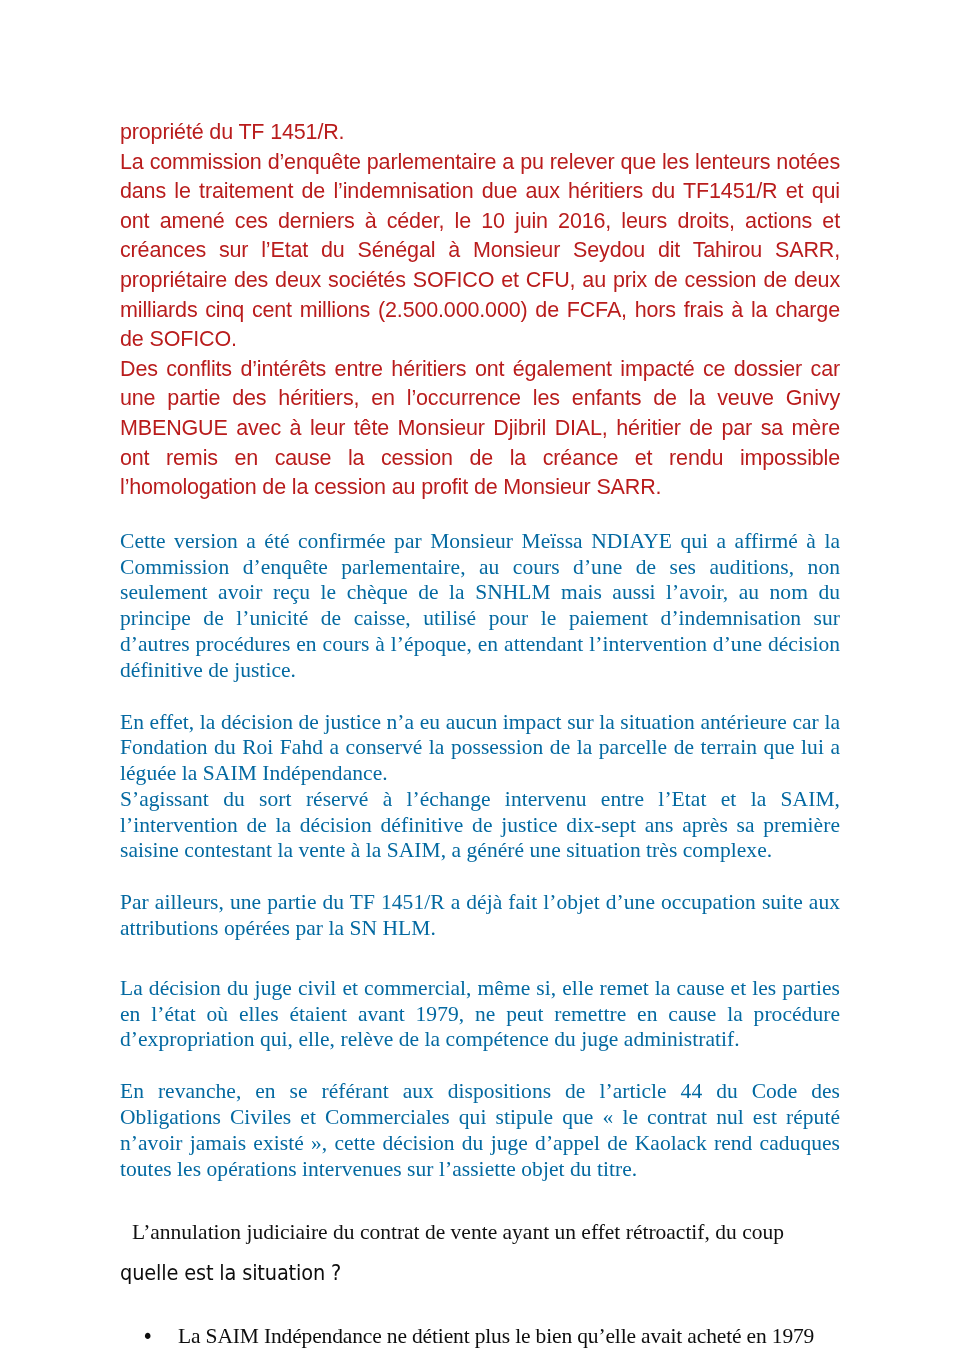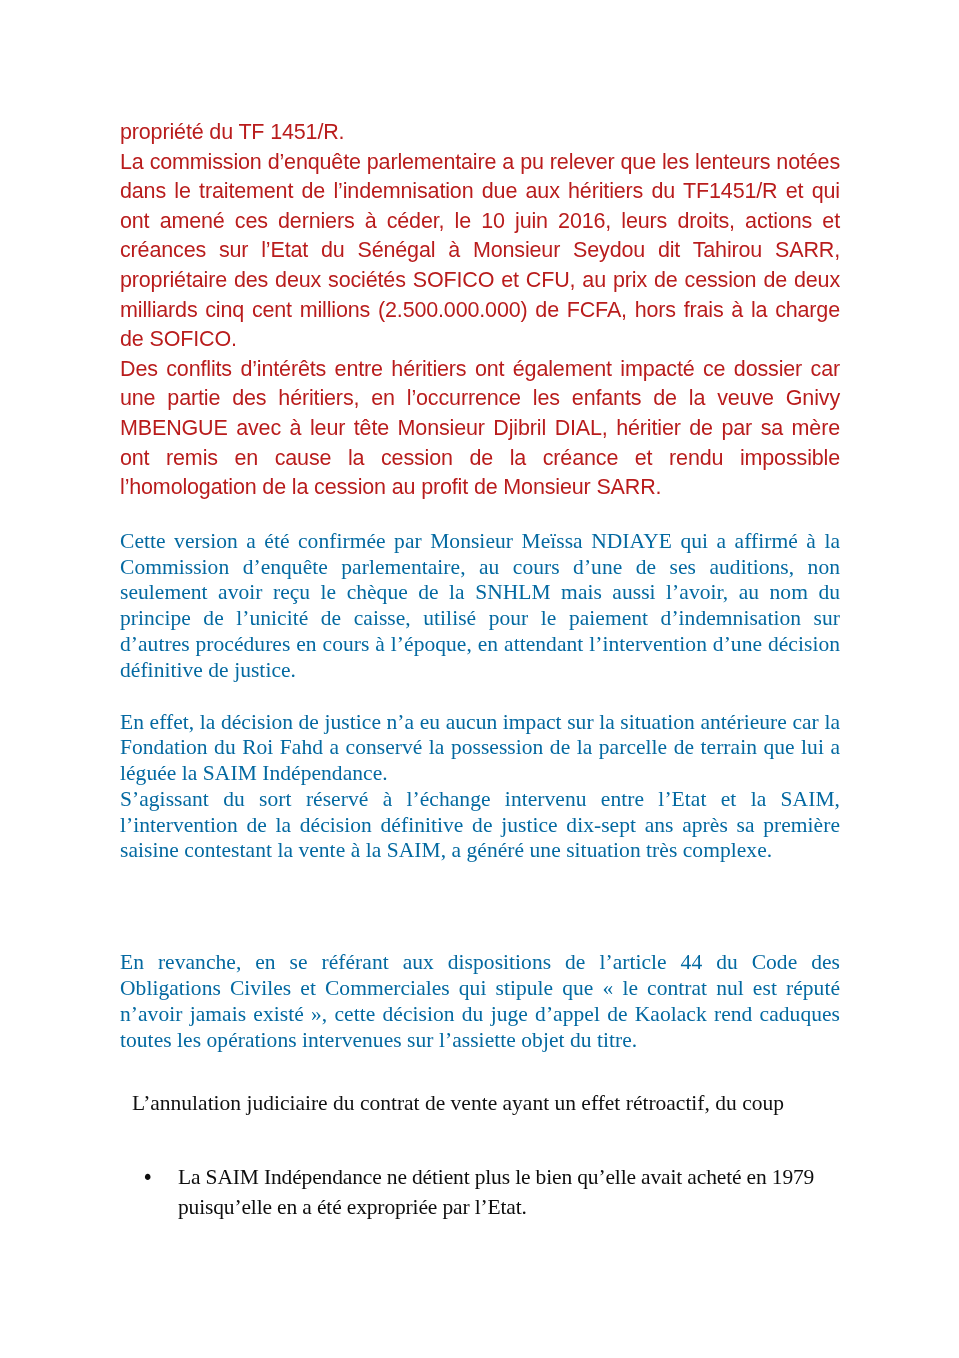--- a/index.html
+++ b/index.html
@@ -117,31 +117,34 @@
     <p class="serif-block">Cette version a été confirmée par Monsieur Meïssa NDIAYE qui a affirmé à la Commission d’enquête parlementaire, au cours d’une de ses auditions, non seulement avoir reçu le chèque de la SNHLM mais aussi l’avoir, au nom du principe de l’unicité de caisse, utilisé pour le paiement d’indemnisation sur d’autres procédures en cours à l’époque, en attendant l’intervention d’une décision définitive de justice.</p>
 
     <div class="gap-lg"></div>
 
     <p class="serif-block">En effet, la décision de justice n’a eu aucun impact sur la situation antérieure car la Fondation du Roi Fahd a conservé la possession de la parcelle de terrain que lui a léguée la SAIM Indépendance.</p>
 
     <p class="serif-block">S’agissant du sort réservé à l’échange intervenu entre l’Etat et la SAIM, l’intervention de la décision définitive de justice dix-sept ans après sa première saisine contestant la vente à la SAIM, a généré une situation très complexe.</p>
 
     <div class="gap-lg"></div>
 
+    <p class="serif-block">Par ailleurs, une partie du TF 1451/R a déjà fait l’objet d’une occupation suite aux attributions opérées par la SN HLM.</p>
 
     <div class="gap-xl"></div>
 
+    <p class="serif-block">La décision du juge civil et commercial, même si, elle remet la cause et les parties en l’état où elles étaient avant 1979, ne peut remettre en cause la procédure d’expropriation qui, elle, relève de la compétence du juge administratif.</p>
 
     <div class="gap-lg"></div>
 
     <p class="serif-block">En revanche, en se référant aux dispositions de l’article 44 du Code des Obligations Civiles et Commerciales qui stipule que « le contrat nul est réputé n’avoir jamais existé », cette décision du juge d’appel de Kaolack rend caduques toutes les opérations intervenues sur l’assiette objet du titre.</p>
 
     <div class="gap-lg"></div>
 
     <p class="mixed-serif">L’annulation judiciaire du contrat de vente ayant un effet rétroactif, du coup</p>
+    <p class="mixed-sans">quelle est la situation ?</p>
 
     <div class="gap-xl"></div>
 
     <ul class="bullets">
       <li class="bullet-item">
         <span class="bullet-marker">•</span>
         <span class="bullet-text">La SAIM Indépendance ne détient plus le bien qu’elle avait acheté en 1979 puisqu’elle en a été expropriée par l’Etat.</span>
       </li>
 
     </ul>

